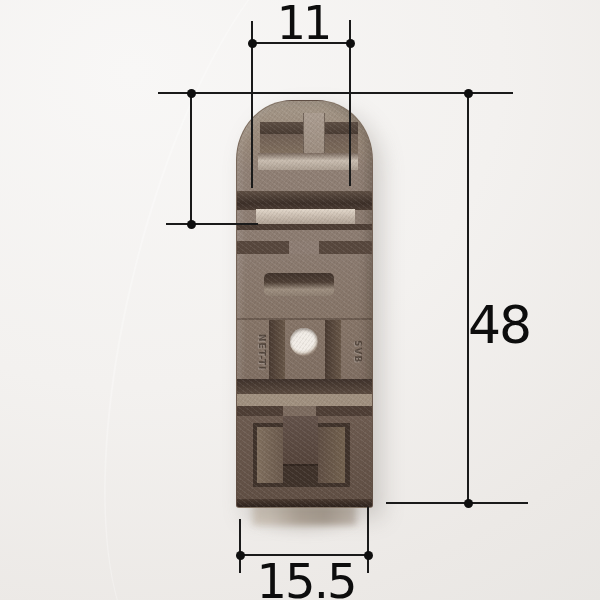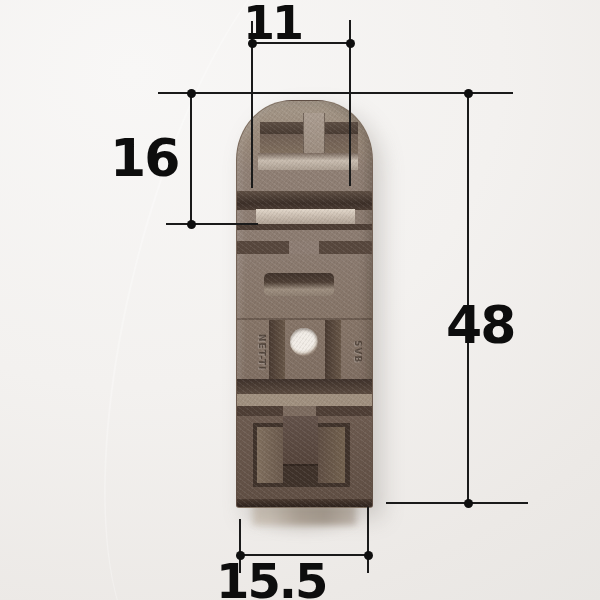--- a/index.html
+++ b/index.html
@@ -25,21 +25,21 @@
     background-image:
       repeating-linear-gradient(37deg, rgba(255,255,255,.07) 0 1px, transparent 1px 4px),
       repeating-linear-gradient(-53deg, rgba(35,25,18,.06) 0 1px, transparent 1px 3px);
     pointer-events:none;
   }
   .emboss{
     writing-mode:vertical-rl;text-align:center;
     font-size:9px;font-weight:bold;letter-spacing:1px;
     color:rgba(50,38,30,.62);text-shadow:1px 1px 1px rgba(255,255,255,.22);
   }
-  .dimtext{color:#0d0d0d;font-weight:bold;line-height:1;}
+  .dimtext{color:#0d0d0d;font-weight:normal;text-align:center;line-height:1;}
   .hline,.vline{background:#1a1a1a;position:absolute;z-index:6;}
   .dot{position:absolute;width:9px;height:9px;border-radius:50%;background:#0f0f0f;z-index:7;}
   .lbl{position:absolute;z-index:7;}
 </style>
 </head>
 <body>
 
 <div id="stage">
 
   <div class="streak" style="left:130px;top:-80px;width:260px;height:760px;transform:rotate(14deg);"></div>
@@ -108,21 +108,20 @@
   <div class="dot" style="left:346px;top:39px;"></div>
   <div class="lbl dimtext" style="left:243px;top:0px;width:120px;font-size:46px;letter-spacing:-3px;">11</div>
 
   <div class="hline" style="left:158px;top:92px;width:355px;height:2px;"></div>
   <div class="dot" style="left:187px;top:89px;"></div>
   <div class="dot" style="left:464px;top:89px;"></div>
 
   <div class="vline" style="left:190px;top:93px;width:2px;height:132px;"></div>
   <div class="dot" style="left:187px;top:220px;"></div>
   <div class="hline" style="left:166px;top:223px;width:92px;height:2px;"></div>
-  <div class="lbl dimtext" style="left:110px;top:132px;width:106px;font-size:52px;letter-spacing:-2px;">16</div>
 
   <div class="vline" style="left:467px;top:93px;width:2px;height:411px;"></div>
   <div class="dot" style="left:464px;top:499px;"></div>
   <div class="hline" style="left:386px;top:502px;width:142px;height:2px;"></div>
   <div class="lbl dimtext" style="left:446px;top:267px;width:106px;font-size:52px;letter-spacing:-2px;margin-top:32px;">48</div>
 
   <div class="vline" style="left:239px;top:519px;width:2px;height:54px;"></div>
   <div class="vline" style="left:367px;top:507px;width:2px;height:66px;"></div>
   <div class="hline" style="left:240px;top:554px;width:128px;height:2px;"></div>
   <div class="dot" style="left:236px;top:551px;"></div>

